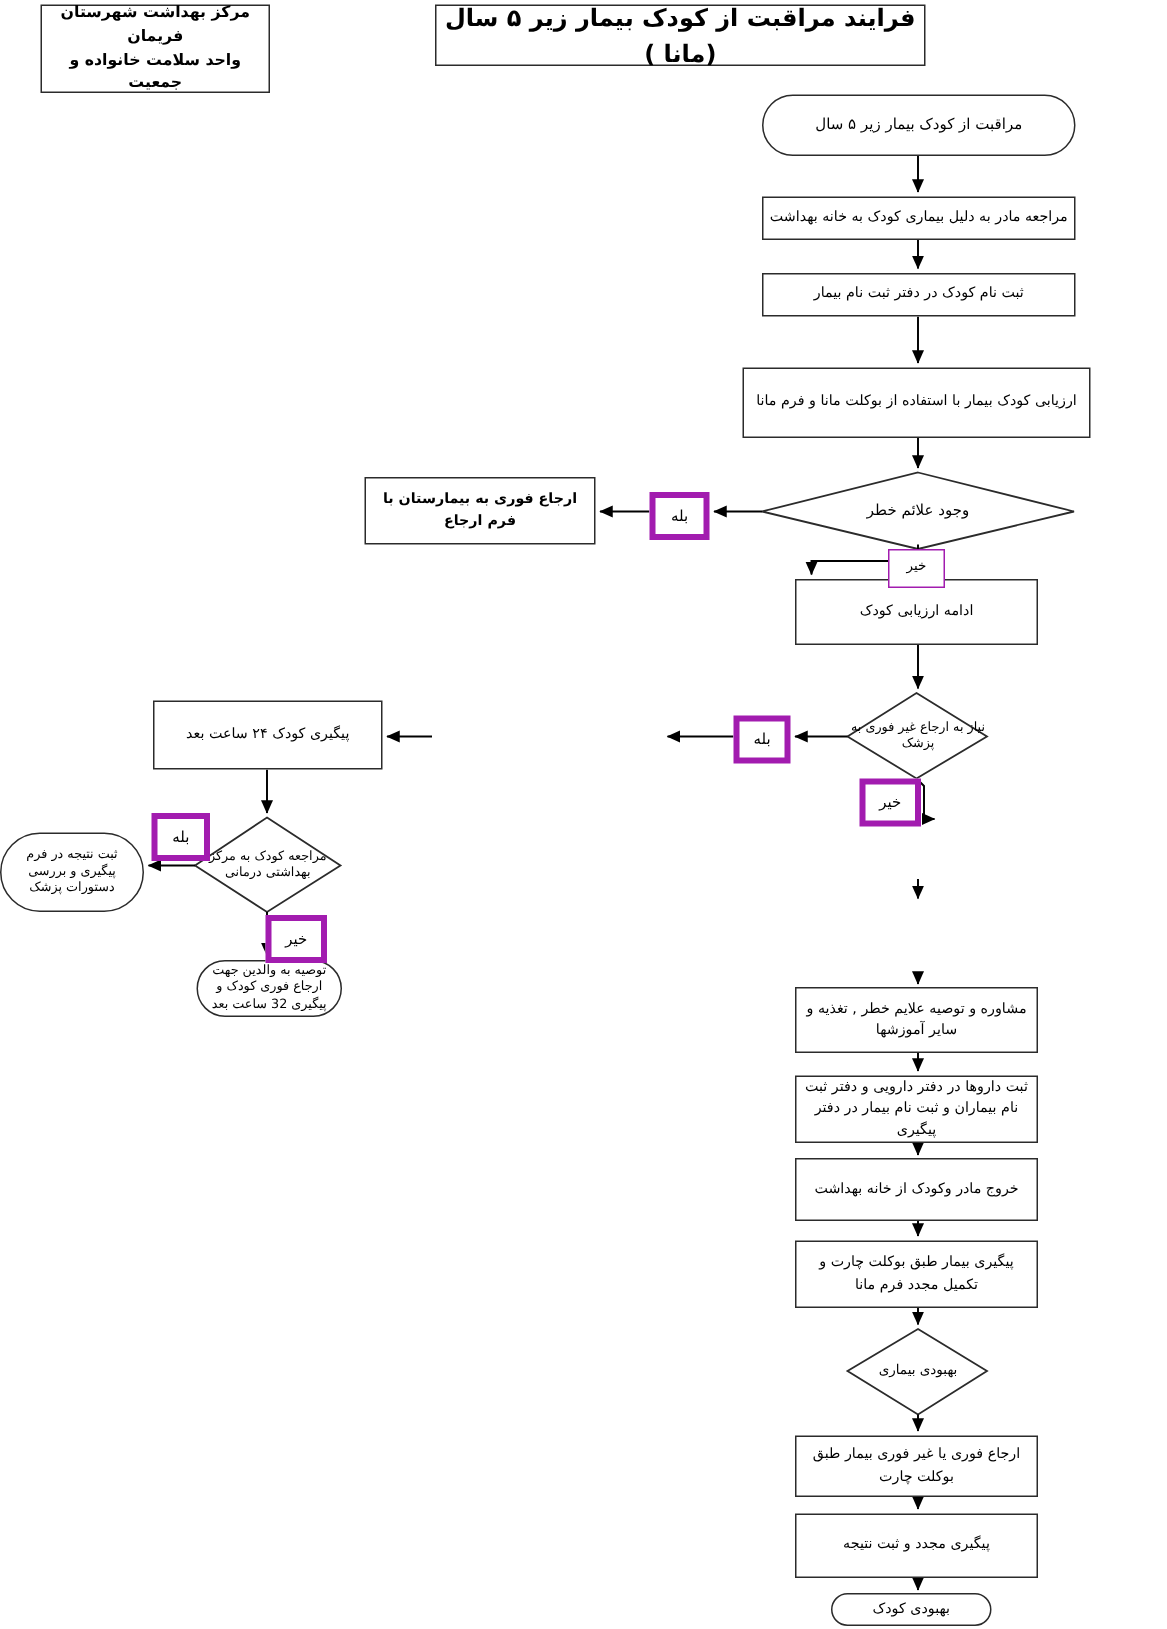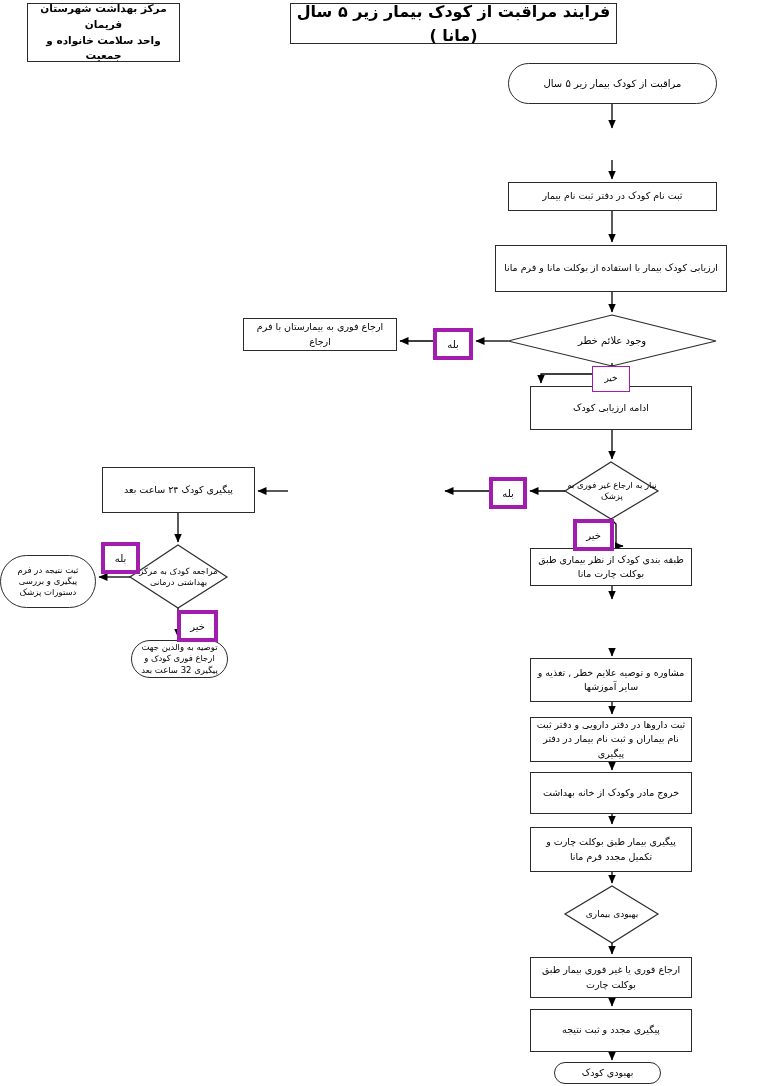--- a/index.html
+++ b/index.html
@@ -91,30 +91,31 @@
 
   <div class="node bold" style="left:27px;top:3px;width:153px;height:59px;font-size:10.5px;border-width:1.5px;flex-direction:column;">
     <span>مرکز بهداشت شهرستان فریمان</span>
     <span>واحد سلامت خانواده و جمعیت</span>
   </div>
 
   <div class="node bold" style="left:290px;top:3px;width:327px;height:41px;font-size:16px;border-width:1.5px;">فرایند مراقبت از کودک بیمار زیر ۵ سال (مانا )</div>
 
   <div class="node oval" style="left:508px;top:63px;width:209px;height:41px;font-size:10px;">مراقبت از کودک بیمار زیر ۵ سال</div>
 
+  <div class="node" style="left:508px;top:131px;width:209px;height:29px;">مراجعه مادر به دلیل بیماری کودک به خانه بهداشت</div>
 
   <div class="node" style="left:508px;top:182px;width:209px;height:29px;">ثبت نام کودک در دفتر ثبت نام بیمار</div>
 
   <div class="node" style="left:495px;top:245px;width:232px;height:47px;">ارزیابی کودک بیمار با استفاده از بوکلت مانا و فرم مانا</div>
 
   <div class="diamond-text" style="left:537px;top:331px;width:150px;height:20px;font-size:10px;">وجود علائم خطر</div>
 
   <div class="node label-box" style="left:433px;top:328px;width:40px;height:26px;">بله</div>
 
-  <div class="node" style="left:243px;top:318px;width:154px;height:33px;">ارجاع فوری به بیمارستان با فرم ارجاع</div>
+  <div class="node" style="left:243px;top:318px;width:154px;height:45px;font-weight:bold;">ارجاع فوری به بیمارستان با فرم ارجاع</div>
 
   <div class="node label-box" style="left:592px;top:366px;width:38px;height:17px;font-size:9px;border-width:1.5px;">خیر</div>
 
   <div class="node" style="left:530px;top:386px;width:162px;height:44px;">ادامه ارزیابی کودک</div>
 
   <div class="diamond-text small" style="left:567px;top:470px;width:90px;height:42px;">نیاز به ارجاع غیر فوری به پزشک</div>
 
   <div class="node label-box" style="left:489px;top:477px;width:38px;height:25px;">بله</div>
 
 
@@ -125,21 +126,20 @@
   <div class="node label-box" style="left:101px;top:542px;width:39px;height:24px;">بله</div>
 
   <div class="node oval small" style="left:0px;top:555px;width:96px;height:53px;">ثبت نتیجه در فرم پیگیری و بررسی دستورات پزشک</div>
 
   <div class="node label-box" style="left:177px;top:610px;width:41px;height:23px;">خیر</div>
 
   <div class="node oval small" style="left:131px;top:640px;width:97px;height:38px;padding:1px 3px;">توصیه به والدین جهت ارجاع فوری کودک و پیگیری 32 ساعت بعد</div>
 
   <div class="node label-box" style="left:573px;top:519px;width:41px;height:24px;">خیر</div>
 
-  <div class="node" style="left:530px;top:548px;width:162px;height:38px;">طبقه بندی کودک از نظر بیماری طبق بوکلت چارت مانا</div>
 
 
   <div class="node" style="left:530px;top:658px;width:162px;height:44px;">مشاوره و توصیه علایم خطر , تغذیه و سایر آموزشها</div>
 
   <div class="node" style="left:530px;top:717px;width:162px;height:45px;">ثبت داروها در دفتر دارویی و دفتر ثبت نام بیماران و ثبت نام بیمار در دفتر پیگیری</div>
 
   <div class="node" style="left:530px;top:772px;width:162px;height:42px;">خروج مادر وکودک از خانه بهداشت</div>
 
   <div class="node" style="left:530px;top:827px;width:162px;height:45px;">پیگیری بیمار طبق بوکلت چارت و تکمیل مجدد فرم مانا</div>
 

